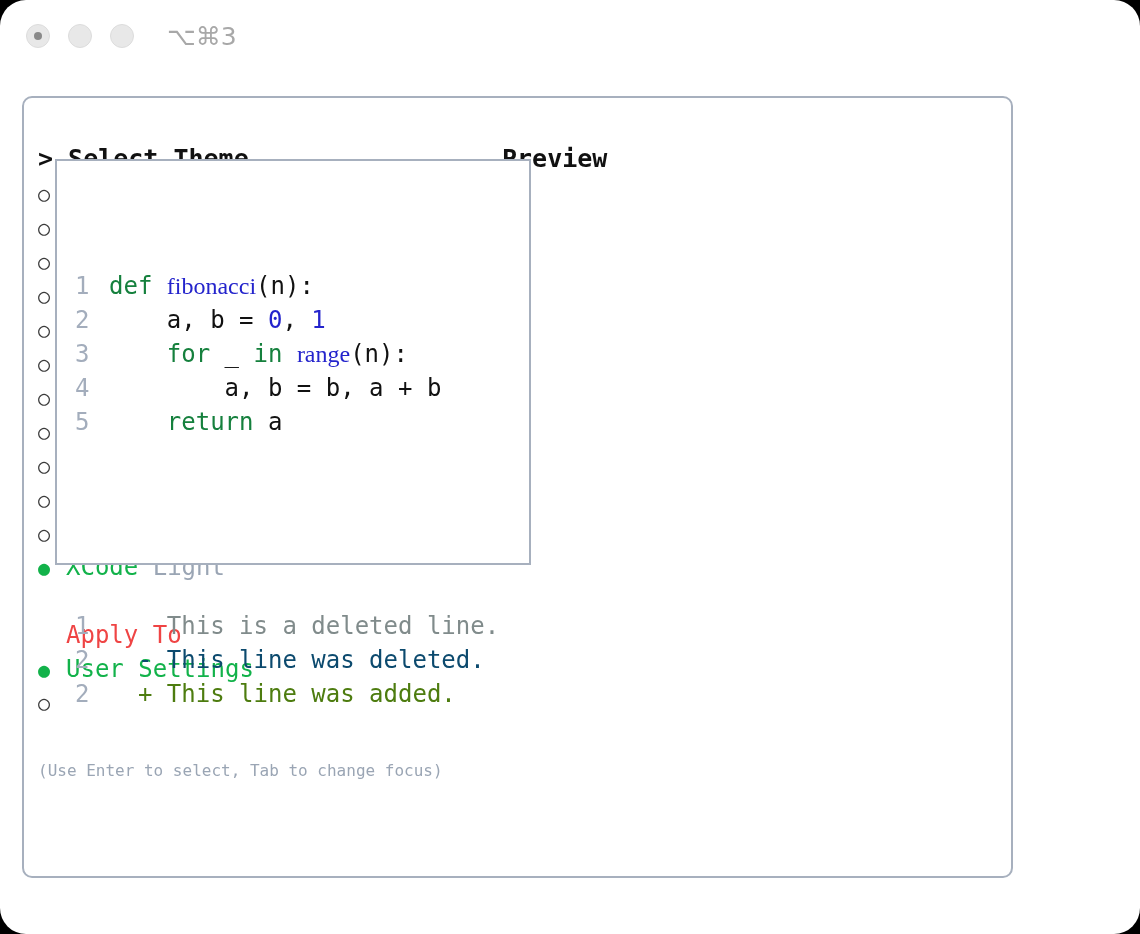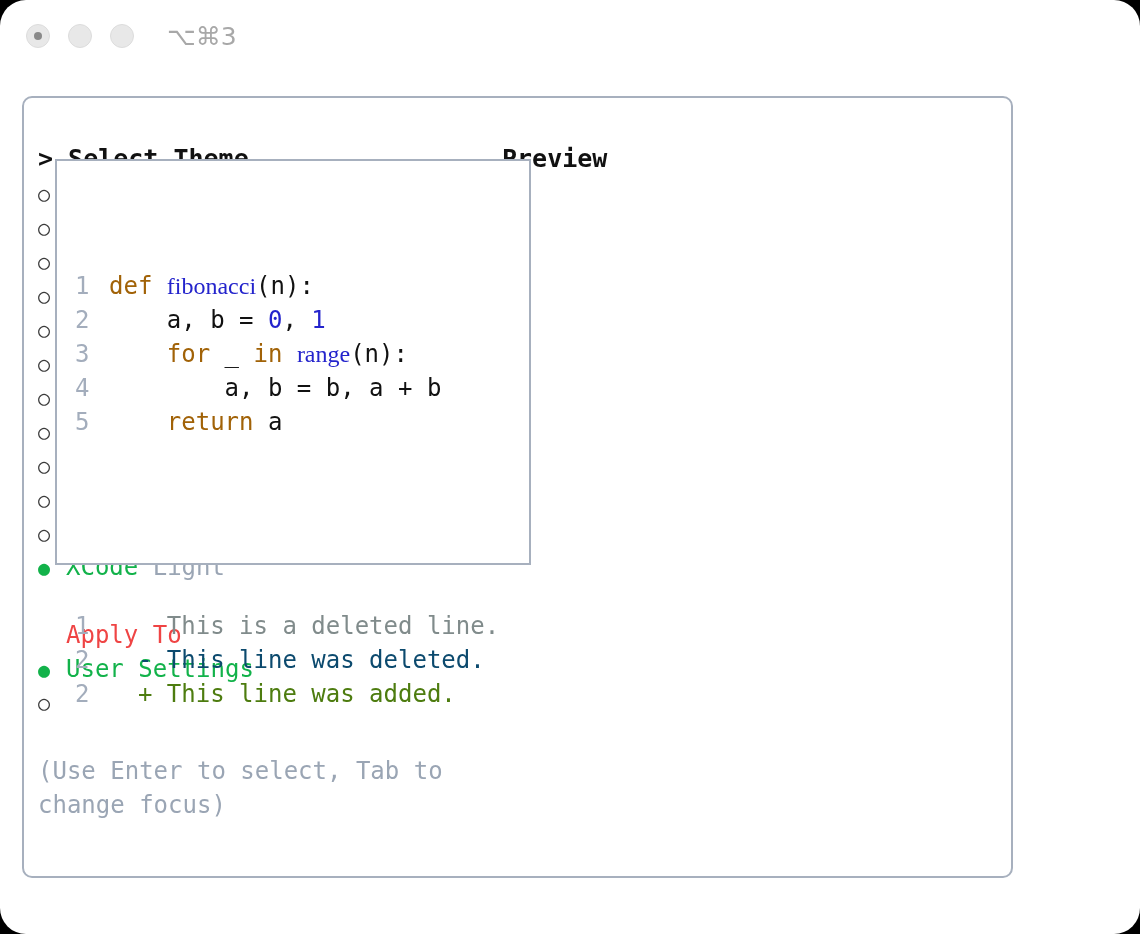--- a/index.html
+++ b/index.html
@@ -141,21 +141,21 @@
     font-size: 24px;
     white-space: pre;
   }
   .group-title .marker { color: transparent; }
   .group-title .label { color: #ef4444; }
 
   .spacer { height: 34px; }
 
   .hint {
     margin-top: 34px;
-    font-size: 24px;
+    font-size: 16px;
     line-height: 34px;
     color: #9aa5b4;
     width: 420px;
   }
 
   
   .preview-box {
     position: absolute;
     left: 31px;
     top: 61px;
@@ -175,21 +175,21 @@
   }
   .cline { display: flex; height: 34px; align-items: baseline; white-space: pre; }
   .gutter {
     width: 34px;
     flex: 0 0 34px;
     text-align: left;
     color: #a3adbc;
   }
   .ctext { white-space: pre; }
 
-  .tok-kw   { color: #a16207; }
+  .tok-kw   { color: #15803d; }
   .tok-fn   { color: #2424cc; font-family: Liberation Serif, serif; }
   .tok-num  { color: #2424cc; }
   .tok-plain{ color: #111111; }
 
   .dline { display: flex; height: 34px; align-items: baseline; white-space: pre; }
   .dgutter { width: 34px; flex: 0 0 34px; color: #a3adbc; }
   .dctx { color: #808b8b; }
   .ddel { color: #0c4a6e; }
   .dadd { color: #4d7c0f; }
 

